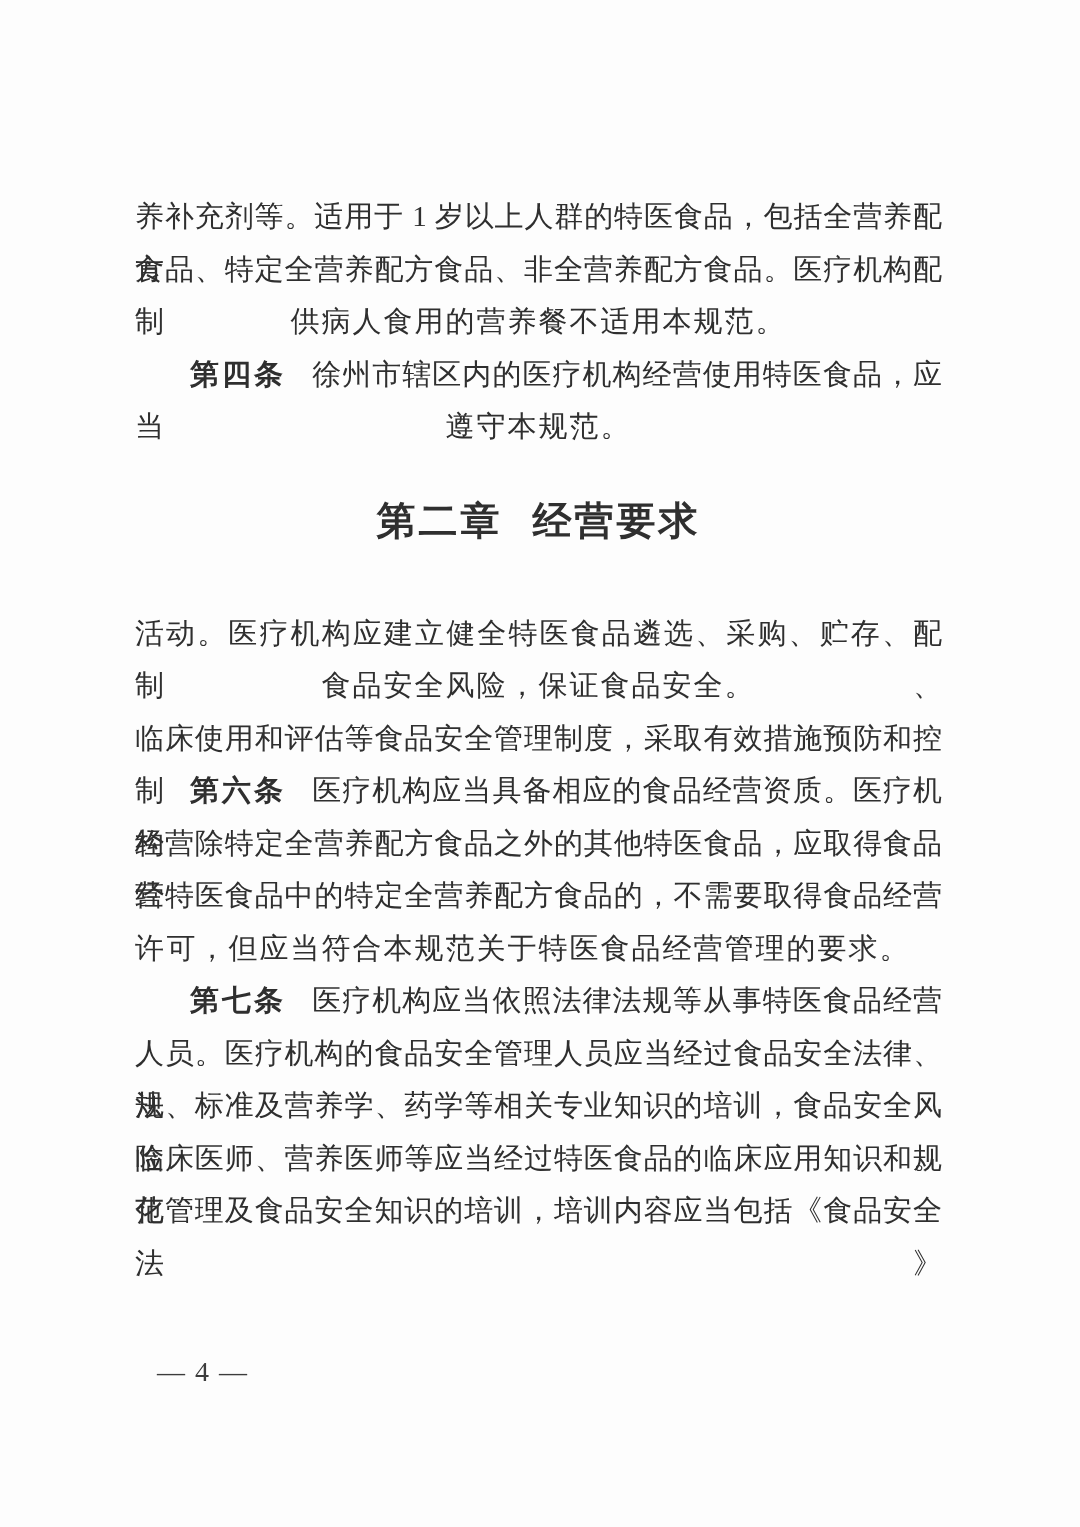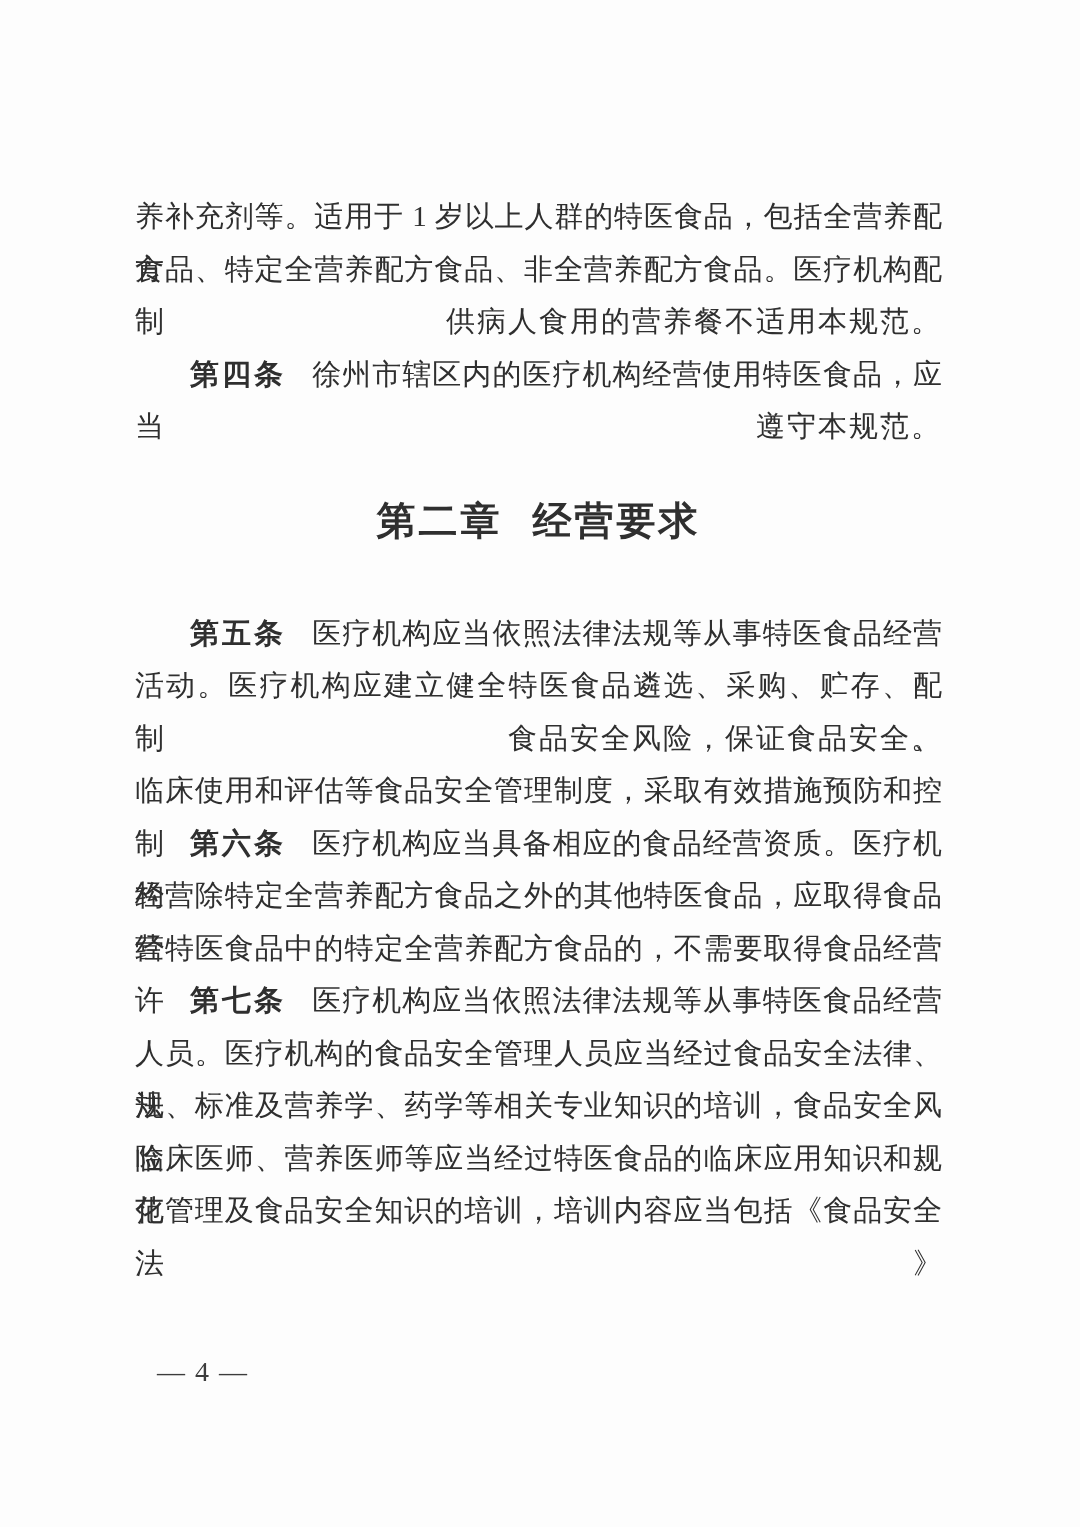--- a/index.html
+++ b/index.html
@@ -27,21 +27,21 @@
     height: 52.5px;
     line-height: 52.5px;
     letter-spacing: 0;
     white-space: normal;
   }
   .line.justify {
     text-align: justify;
     text-align-last: justify;
   }
   .line.flush {
-    text-align: right;
+    text-align: center;
     letter-spacing: 2px;
   }
   .line.indent { text-indent: 55px; }
   .article-no {
     font-weight: 700;
     font-family: "Liberation Sans", "DejaVu Sans", sans-serif;
     letter-spacing: 2px;
     margin-right: 26px;
   }
   .chapter-heading {
@@ -75,29 +75,29 @@
         <div class="line justify"><span>养补充剂等。适用于 1 岁以上人群的特医食品，包括全营养配方</span></div>
         <div class="line justify"><span>食品、特定全营养配方食品、非全营养配方食品。医疗机构配制</span></div>
         <div class="line flush"><span>供病人食用的营养餐不适用本规范。</span></div>
       </div>
       <div class="para">
         <div class="line justify indent"><span class="article-no">第四条</span><span>徐州市辖区内的医疗机构经营使用特医食品，应当</span></div>
         <div class="line flush"><span>遵守本规范。</span></div>
       </div>
       <h2 class="chapter-heading"><span>第二章</span><span class="chapter-gap"></span><span>经营要求</span></h2>
       <div class="para">
-        <div class="line justify indent"><span class="article-no">第五条</span><span>医疗机构应当依照法律法规等从事特医食品经营</span></div>
         <div class="line justify"><span>活动。医疗机构应建立健全特医食品遴选、采购、贮存、配制、</span></div>
         <div class="line flush"><span>食品安全风险，保证食品安全。</span></div>
         <div class="line justify"><span>临床使用和评估等食品安全管理制度，采取有效措施预防和控制</span></div>
       </div>
       <div class="para">
         <div class="line justify indent"><span class="article-no">第六条</span><span>医疗机构应当具备相应的食品经营资质。医疗机构</span></div>
         <div class="line justify"><span>经营除特定全营养配方食品之外的其他特医食品，应取得食品经</span></div>
         <div class="line justify"><span>营特医食品中的特定全营养配方食品的，不需要取得食品经营许</span></div>
+        <div class="line flush"><span>可，但应当符合本规范关于特医食品经营管理的要求。</span></div>
       </div>
       <div class="para">
         <div class="line justify indent"><span class="article-no">第七条</span><span>医疗机构应当依照法律法规等从事特医食品经营</span></div>
         <div class="line justify"><span>人员。医疗机构的食品安全管理人员应当经过食品安全法律、法</span></div>
         <div class="line justify"><span>规、标准及营养学、药学等相关专业知识的培训，食品安全风险。</span></div>
         <div class="line justify"><span>临床医师、营养医师等应当经过特医食品的临床应用知识和规范</span></div>
         <div class="line justify"><span>化管理及食品安全知识的培训，培训内容应当包括《食品安全法》</span></div>
       </div>
     </main>
 

